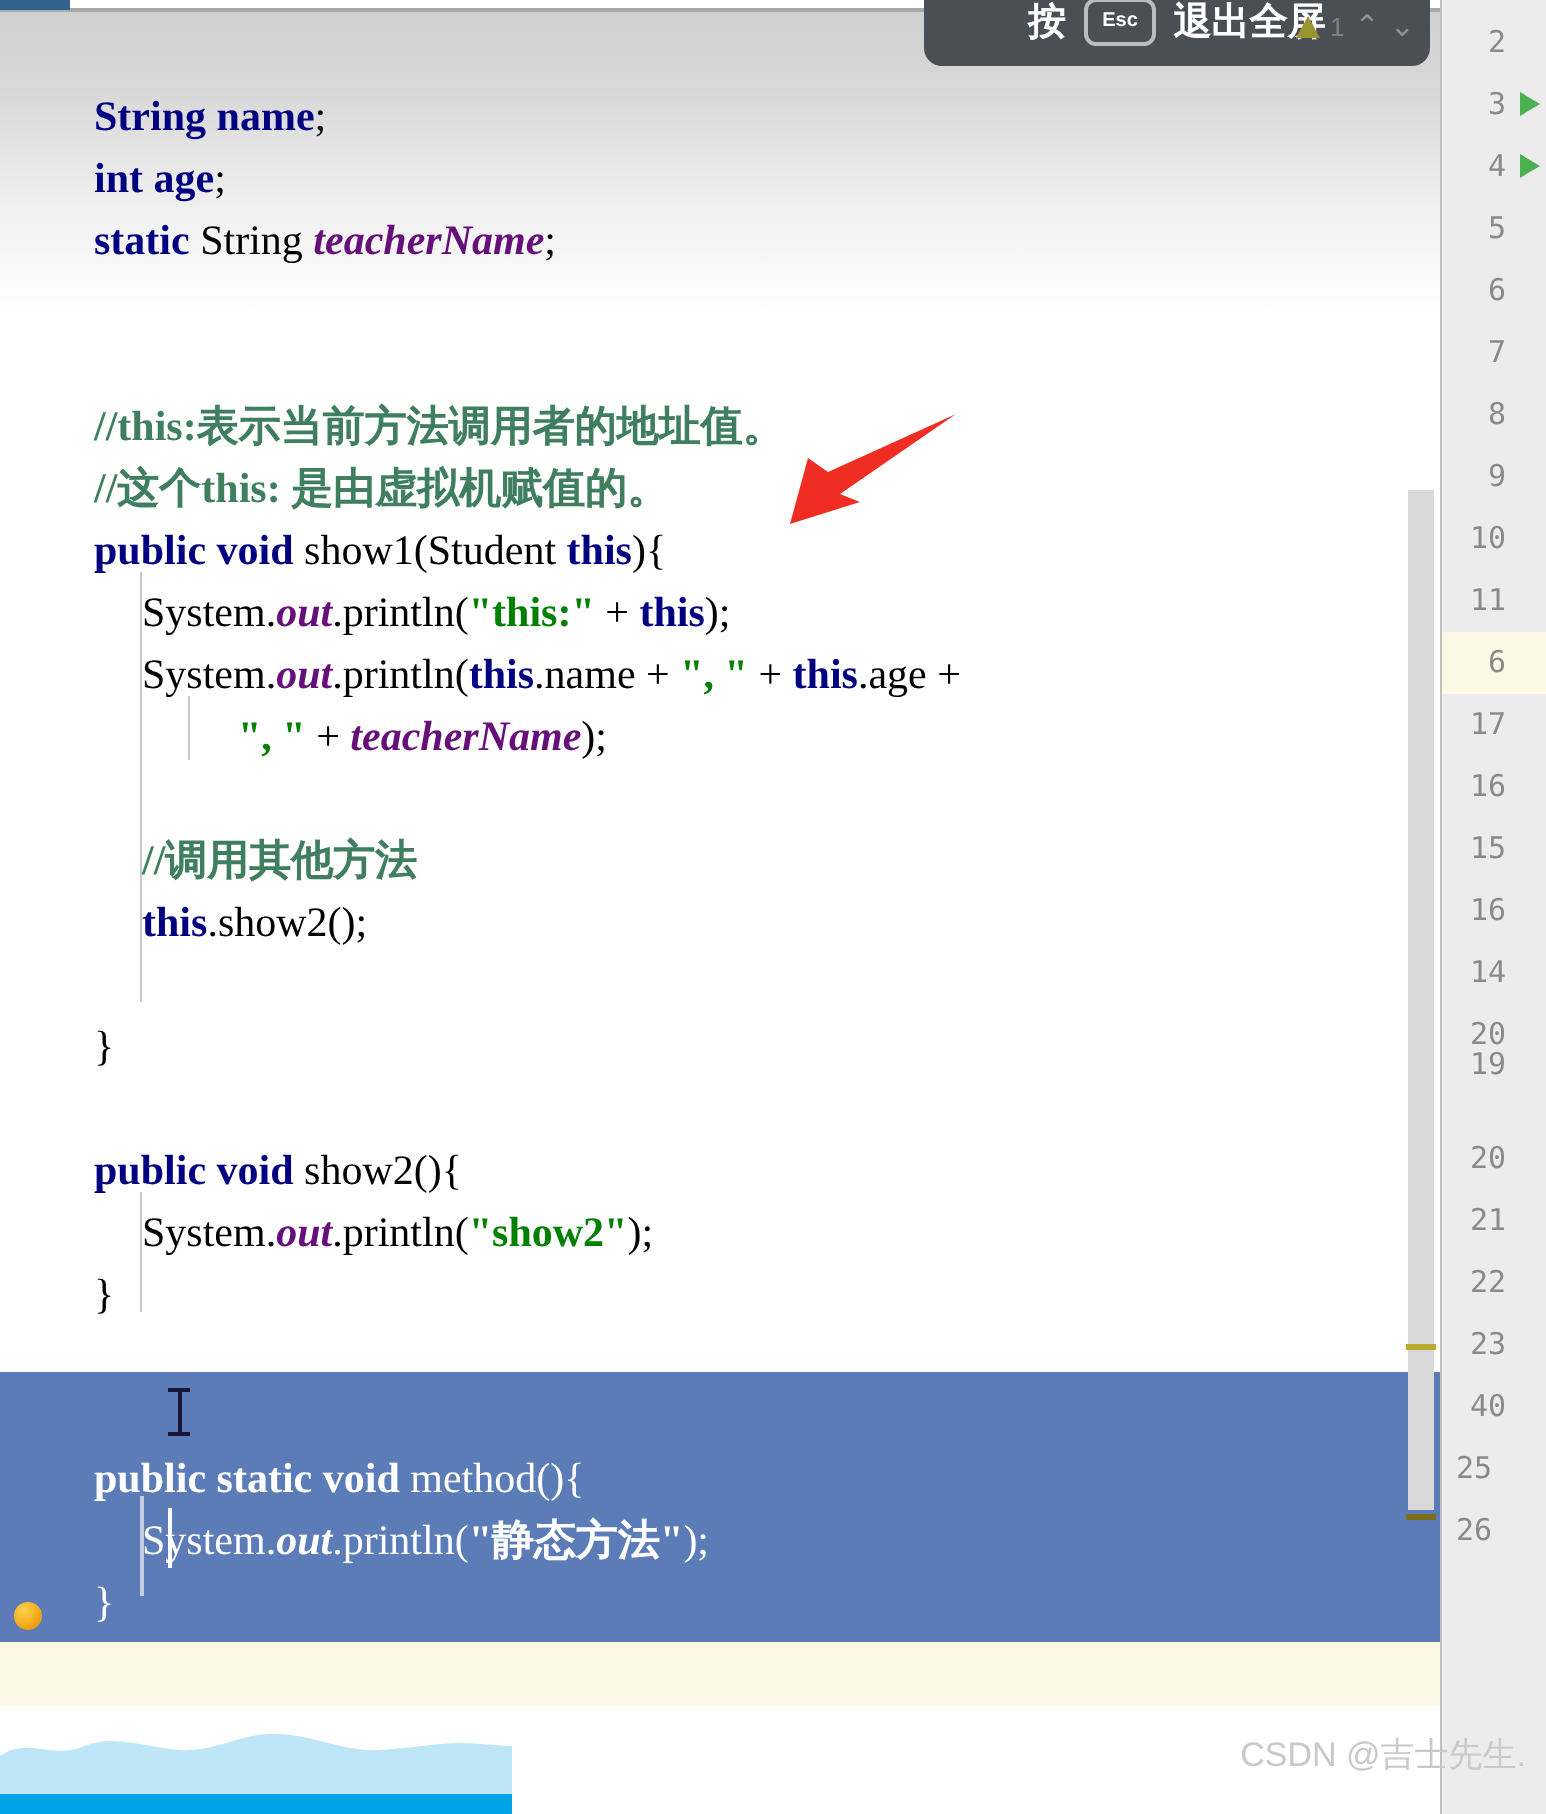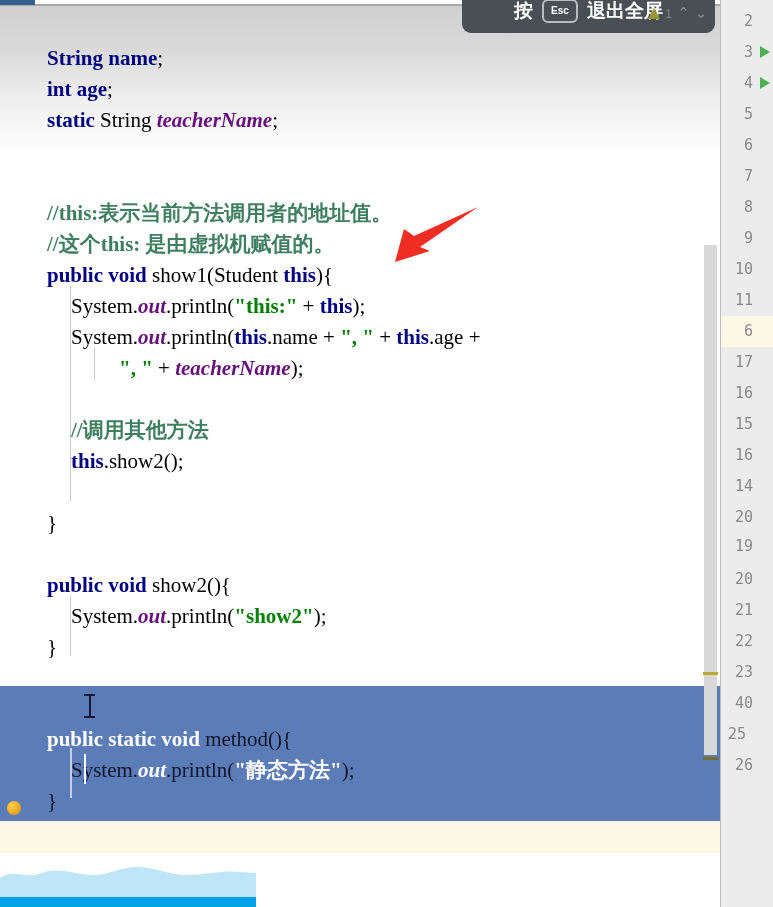--- a/index.html
+++ b/index.html
@@ -87,21 +87,21 @@
     top: 680px;
     width: 720px;
     height: 135px;
     background: #5c7cb8;
     z-index: 2;
   }
   .selection-block .ln { color: #ffffff; }
   .selection-block .kw   { color: #ffffff; font-weight: bold; }
   .selection-block .str  { color: #ffffff; font-weight: bold; }
   .selection-block .stat { color: #ffffff; font-style: italic; font-weight: bold; }
-  .selection-block .plain{ color: #0f172a; }
+  .selection-block .plain{ color: #ffffff; }
   .sel-indent {
     position: absolute;
     width: 2px;
     background: #c3cee4;
   }
 
   
   .breakpoint {
     position: absolute;
     left: 7px;
@@ -364,28 +364,28 @@
       <div class="gutter-row" style="top: 223px;">9</div>
       <div class="gutter-row" style="top: 254px;">10</div>
       <div class="gutter-row" style="top: 285px;">11</div>
       <div class="gutter-row hl" style="top: 316px;">6</div>
       <div class="gutter-row" style="top: 347px;">17</div>
       <div class="gutter-row" style="top: 378px;">16</div>
       <div class="gutter-row" style="top: 409px;">15</div>
       <div class="gutter-row" style="top: 440px;">16</div>
       <div class="gutter-row" style="top: 471px;">14</div>
       <div class="gutter-row" style="top: 502px;">20</div>
-      <div class="gutter-row" style="top: 531px;">19</div>
+      <div class="gutter-row" style="top: 517px;">19</div>
       <div class="gutter-row" style="top: 564px;">20</div>
       <div class="gutter-row" style="top: 595px;">21</div>
       <div class="gutter-row" style="top: 626px;">22</div>
       <div class="gutter-row" style="top: 657px; text-align: right;">23</div>
       <div class="gutter-row" style="top: 688px;">40</div>
       <div class="gutter-row" style="top: 719px; text-align: center;">25</div>
-      <div class="gutter-row" style="top: 750px;">26</div>
+      <div class="gutter-row" style="top: 750px; text-align: center;">26</div>
     </div>
 
   <div class="toast">
     <span>按</span>
     <span class="esc-key">Esc</span>
     <span>退出全屏</span>
   </div>
 
   <div class="inspect-widget">
     <span class="warn-tri"></span>
@@ -394,14 +394,15 @@
     <span class="chev">⌄</span>
   </div>
 
   <div class="annot-arrow">
     <svg width="90" height="60" viewBox="0 0 90 60" xmlns="http://www.w3.org/2000/svg">
       <path d="M88 2 L30 42 L40 46 L5 57 L14 24 L24 31 Z" fill="#ef2d22"></path>
     </svg>
   </div>
 
 
+  <div class="watermark">CSDN @吉士先生.</div>
 
 </div>
 
 </body></html>

